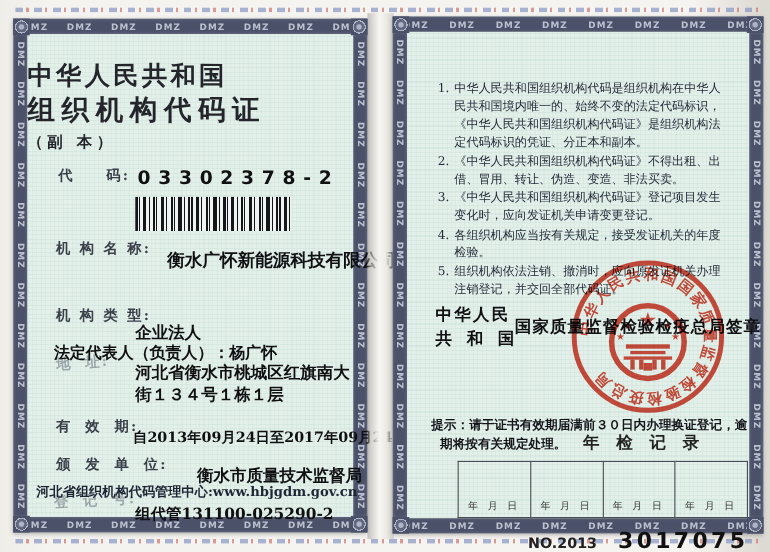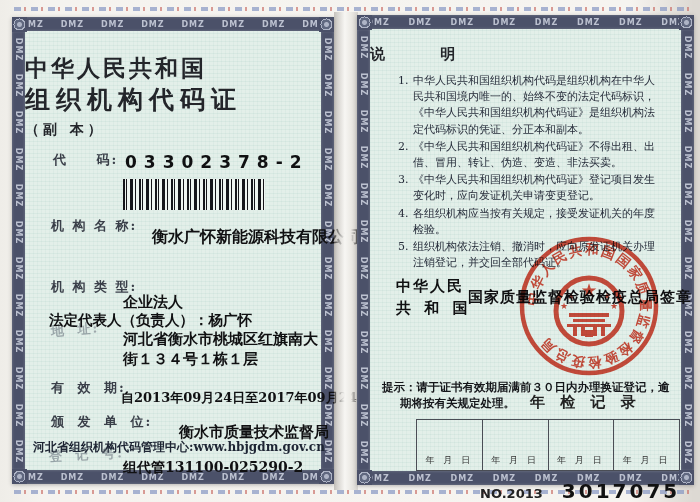--- a/index.html
+++ b/index.html
@@ -199,21 +199,20 @@
         <span class="chip">DMZ</span>
         <span class="chip">DMZ</span>
         <span class="chip">DMZ</span>
       </div>
     <div class="corner c-tl"></div>
     <div class="corner c-tr"></div>
     <div class="corner c-bl"></div>
     <div class="corner c-br"></div>
     <div class="inner">
 
-      <div class="abs title" style="left:0;right:0;top:16px;font-size:15px;word-spacing:46px;letter-spacing:2px;">说 明</div>
 
       <ol class="instr abs" style="left:28px;top:44px;width:262px;">
         <li>
             <span class="num">1.</span>
             <span class="txt">中华人民共和国组织机构代码是组织机构在中华人民共和国境内唯一的、始终不变的法定代码标识，《中华人民共和国组织机构代码证》是组织机构法定代码标识的凭证、分正本和副本。</span>
           </li>
         <li>
             <span class="num">2.</span>
             <span class="txt">《中华人民共和国组织机构代码证》不得出租、出借、冒用、转让、伪造、变造、非法买卖。</span>
           </li>
@@ -254,21 +253,21 @@
           <rect x="55" y="84" width="32" height="3"></rect>
           <rect x="49" y="89" width="44" height="3"></rect>
           <rect x="55" y="92" width="4" height="9"></rect>
           <rect x="63" y="92" width="4" height="9"></rect>
           <rect x="75" y="92" width="4" height="9"></rect>
           <rect x="83" y="92" width="4" height="9"></rect>
           <rect x="67" y="95" width="8" height="7"></rect>
         </g>
       </svg>
 
-      <div class="abs notice" style="left:12px;top:350px;font-family:Liberation Serif, serif;">提示：请于证书有效期届满前３０日内办理换证登记，逾</div>
+      <div class="abs notice" style="left:22px;top:350px;font-family:Liberation Serif, serif;">提示：请于证书有效期届满前３０日内办理换证登记，逾</div>
       <div class="abs notice" style="left:30px;top:366px;">期将按有关规定处理。</div>
       <div class="abs annual" style="left:160px;top:364px;">年 检 记 录</div>
 
       <table class="yearcheck abs" style="left:46px;top:390px;">
         <tbody>
             <tr>
           <td>年 月 日</td>
           <td>年 月 日</td>
           <td>年 月 日</td>
           <td>年 月 日</td>

